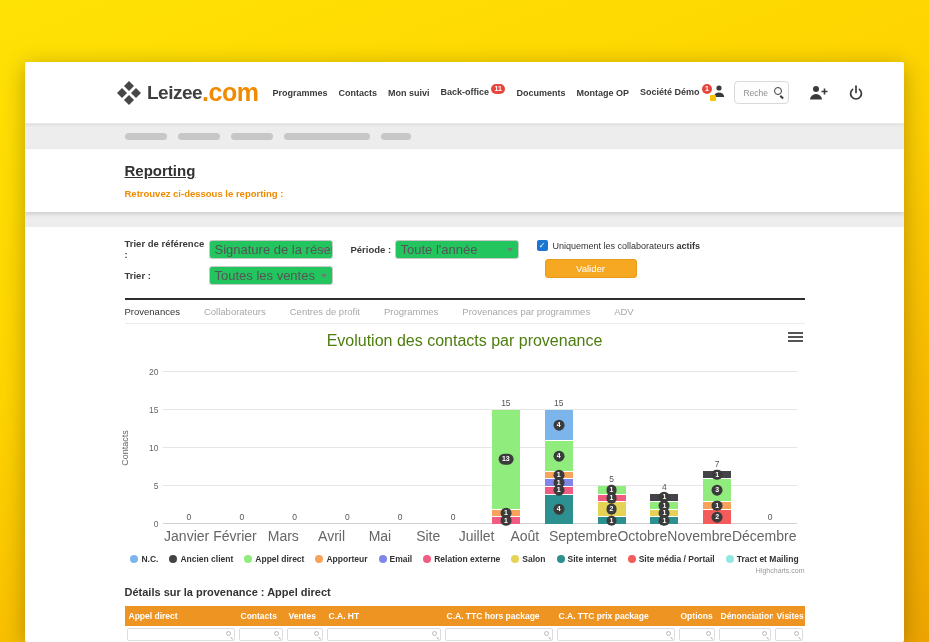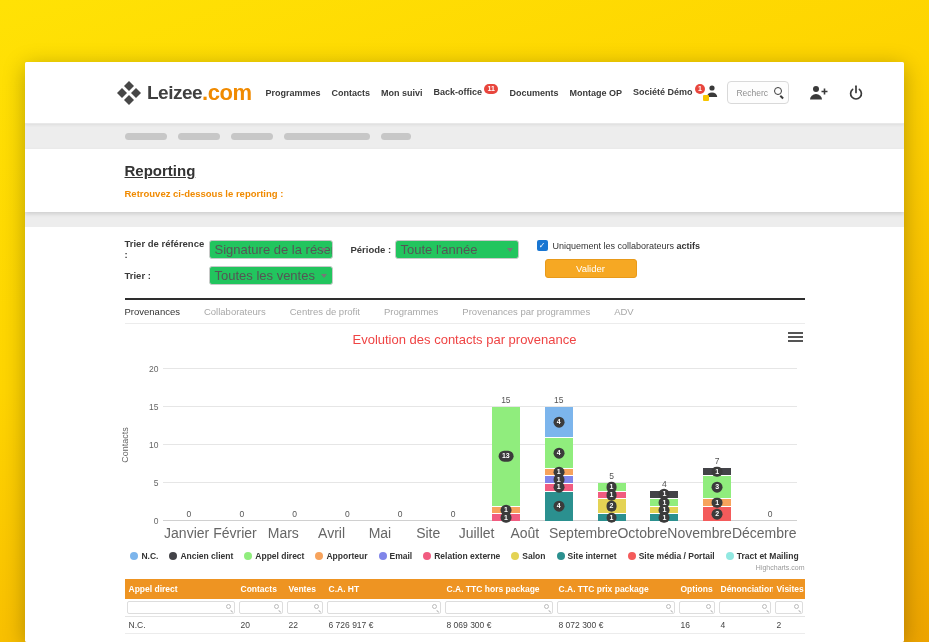--- a/index.html
+++ b/index.html
@@ -15,21 +15,21 @@
     overflow:hidden; display:flex; flex-direction:column;
   }
   
   .appheader {
     height:62px; flex:0 0 62px; background:#fff; display:flex; align-items:center;
     border-bottom:1px solid #e8e8e8; box-shadow:0 1px 3px rgba(0,0,0,.07); position:relative; z-index:5;
   }
   .logo { display:flex; align-items:center; margin-left:92px; cursor:pointer;text-align:right; }
   .logo svg { width:24px; height:24px; margin-right:6px; }
   .logo-text { font-size:19px; font-weight:bold; color:#3f3f3f; letter-spacing:-0.5px; }
-  .logo-suffix { font-size:22px; font-weight:bold; color:#f08a00; letter-spacing:-0.5px; }
+  .logo-suffix { font-size:25px; font-weight:bold; color:#f08a00; letter-spacing:-0.5px; }
   .main-nav { display:flex; align-items:center; margin-left:14px; gap:11px; }
   .nav-item { font-size:9px; font-weight:bold; color:#3a3a3a; white-space:nowrap; cursor:pointer; position:relative; }
   .nav-badge {
     display:inline-block; background:#e8463d; color:#fff; font-size:7px; font-weight:bold;
     border-radius:8px; padding:1.5px 3.5px; margin-left:2px; transform:translateY(-4px); line-height:1;
   }
   .user-chip { margin-left:auto; margin-right:8px; position:relative; width:16px; height:17px; cursor:pointer; }
   .user-chip .dot { position:absolute; left:-2px; bottom:0; width:6px; height:6px; background:#f7c500; border-radius:1px; }
   .search-box { position:relative; width:150px; height:23px; margin-right:20px; }
   .search-box input {
@@ -71,21 +71,21 @@
   .valider-btn {
     margin-top:8px; margin-left:8px; width:92px; height:19px; background:#f6a823; border:1px solid #e89a1a; border-radius:3px;
     color:#fff; font-size:9.5px; font-family:"Liberation Sans",sans-serif; cursor:pointer; display:flex; align-items:center; justify-content:center;
   }
   .tab-line { height:2px; background:#2e2e2e; margin-top:7px; }
   .tabs { display:flex; gap:24px; align-items:center; height:24px; border-bottom:1px solid #ececec; }
   .tab { font-size:9.5px; font-weight:normal; color:#a8a8a8; cursor:pointer; white-space:nowrap; }
   .tab.active { color:#333; }
   
   .chart-block { position:relative; margin-top:8px; }
-  .chart-title { text-align:center; font-size:13px; color:#ef4444; font-family:"Liberation Sans",sans-serif; }
+  .chart-title { text-align:center; font-size:16px; color:#4d7c0f; font-family:"Liberation Sans",sans-serif; }
   .chart-menu { position:absolute; right:2px; top:0; width:15px; cursor:pointer; }
   .chart-menu div { height:2px; background:#555; margin-bottom:2px; }
   .plot-wrap { position:relative; margin-left:38px; margin-right:8px; margin-top:22px; }
   .plot { position:relative; height:152px; }
   .gridline { position:absolute; left:0; right:0; height:1px; background:#e6e6e6; }
   .gridline.base { background:#d0d0d0; }
   .ytick { position:absolute; left:-28px; width:24px; text-align:right; font-size:8.5px; color:#666; }
   .ylabel { position:absolute; left:-46px; top:0; bottom:0; width:16px; display:flex; align-items:center; justify-content:center; }
   .ylabel span { transform:rotate(-90deg); white-space:nowrap; font-size:9px; color:#666; }
   .cols { position:absolute; inset:0; display:flex; }
@@ -421,20 +421,21 @@
               <span class="legend-label">Site média / Portail</span>
             </div>
             <div class="legend-item">
               <span class="legend-dot" style="background: rgb(145, 232, 225);"></span>
               <span class="legend-label">Tract et Mailing</span>
             </div>
           </div>
         <div class="chart-credit">Highcharts.com</div>
       </div>
 
+      <div class="details-heading">Détails sur la provenance : Appel direct</div>
       <table class="details">
         <colgroup>
             <col style="width: 112px;">
             <col style="width: 48px;">
             <col style="width: 40px;">
             <col style="width: 118px;">
             <col style="width: 112px;">
             <col style="width: 122px;">
             <col style="width: 40px;">
             <col style="width: 56px;">

